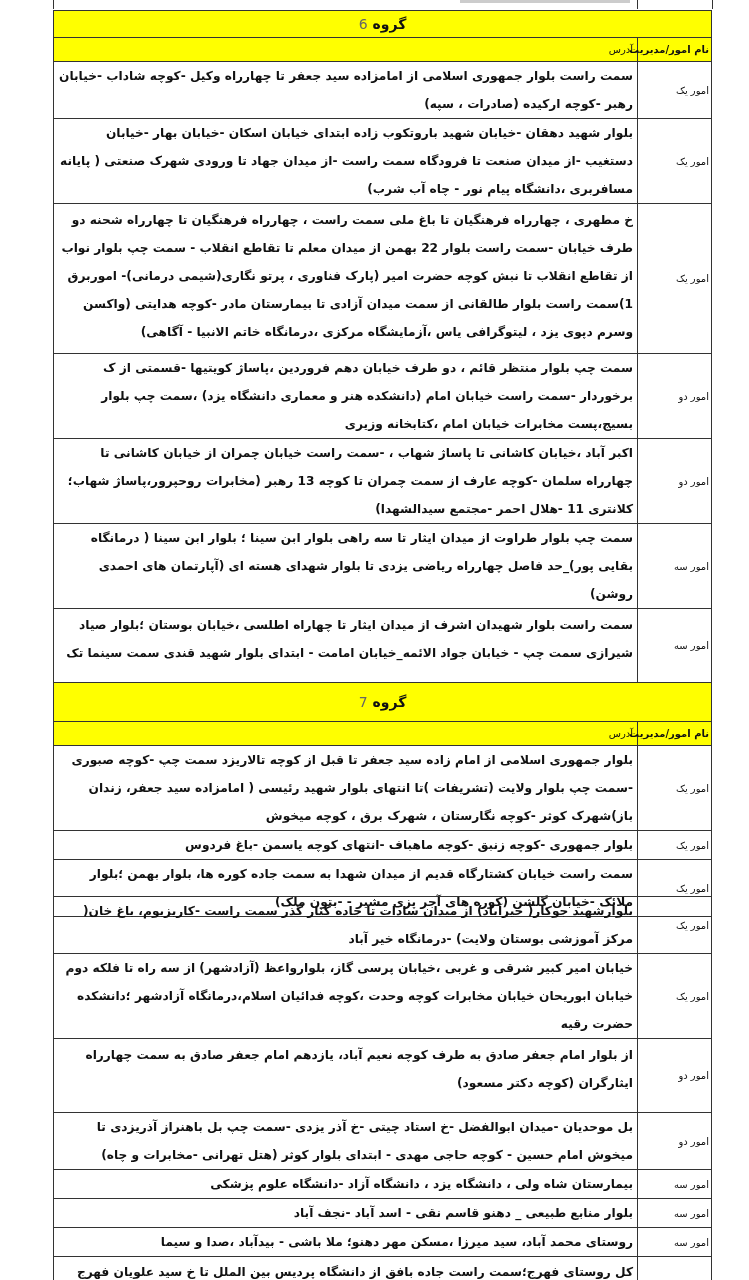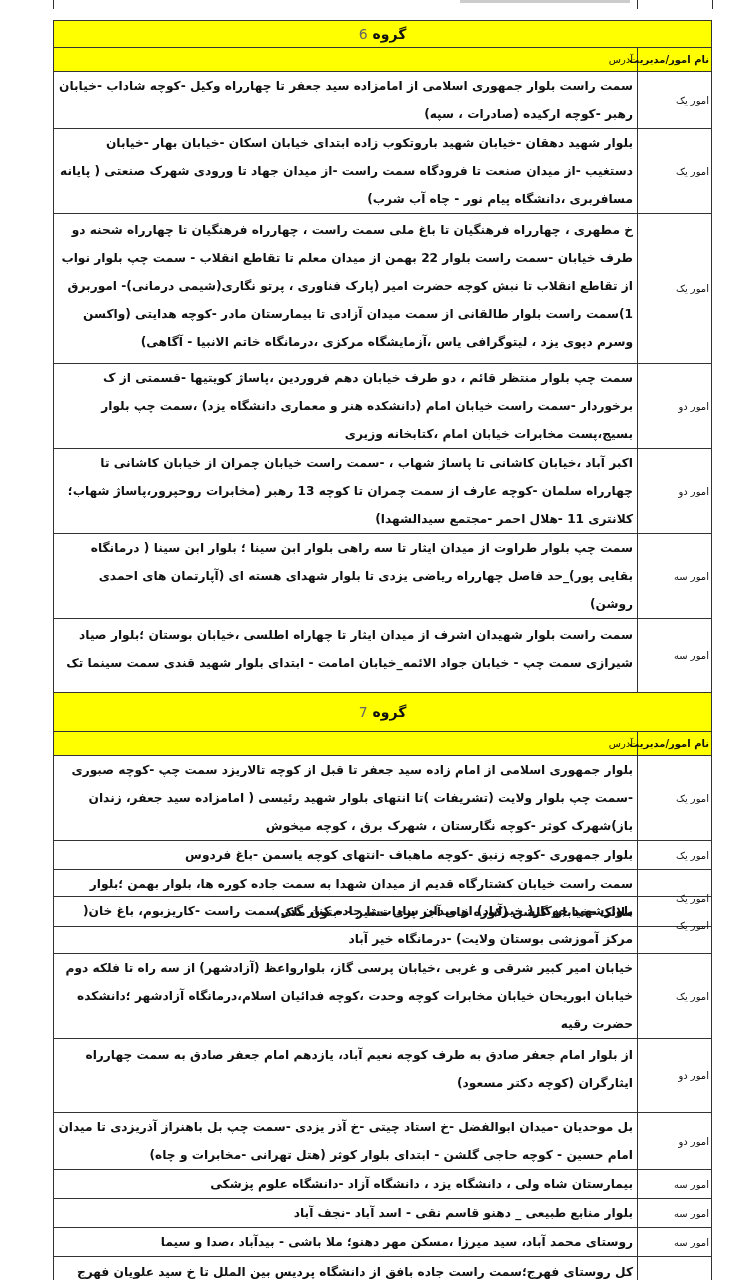--- a/index.html
+++ b/index.html
@@ -87,21 +87,21 @@
   }
 </style>
 </head>
 <body>
 
 <div class="top-remnant">
   <div class="divider"></div>
   <div class="ghost"></div>
 </div>
 
-<table style="top:20px; left:53px; width:659px;">
+<table style="top:10px; left:53px; width:659px;">
   <colgroup>
       <col style="width:74px">
       <col>
     </colgroup>
   <tbody>
       <tr class="title-row" style="height:27px">
     <td colspan="2">
       <span>گروه</span>
       <span class="num">6</span>
     </td>
@@ -177,21 +177,21 @@
   <tr style="height:50px">
     <td class="unit">امور یک</td>
     <td class="addr">خیابان امیر کبیر شرقی و غربی ،خیابان پرسی گاز، بلوارواعظ (آزادشهر) از سه راه تا فلکه دوم خیابان ابوریحان خیابان مخابرات کوچه وحدت ،کوچه فدائیان اسلام،درمانگاه آزادشهر ؛دانشکده حضرت رقیه</td>
   </tr>
   <tr style="height:74px">
     <td class="unit">امور دو</td>
     <td class="addr" style="vertical-align:top; padding-top:2px;">از بلوار امام جعفر صادق به طرف کوچه نعیم آباد، یازدهم امام جعفر صادق به سمت چهارراه ایثارگران (کوچه دکتر مسعود)</td>
   </tr>
   <tr style="height:52px">
     <td class="unit">امور دو</td>
-    <td class="addr">بل موحدیان -میدان ابوالفضل -خ استاد چیتی -خ آذر یزدی -سمت چپ بل باهنراز آذریزدی تا میدان امام حسین - کوچه حاجی گلشن - ابتدای بلوار کوثر (هتل تهرانی -مخابرات و چاه)</td>
+    <td class="addr">بل موحدیان -میدان ابوالفضل -خ استاد چیتی -خ آذر یزدی -سمت چپ بل باهنراز آذریزدی تا میخوش امام حسین - کوچه حاجی مهدی - ابتدای بلوار کوثر (هتل تهرانی -مخابرات و چاه)</td>
   </tr>
   <tr style="height:24px">
     <td class="unit">امور سه</td>
     <td class="addr">بیمارستان شاه ولی ، دانشگاه یزد ، دانشگاه آزاد -دانشگاه علوم پزشکی</td>
   </tr>
   <tr style="height:24px">
     <td class="unit">امور سه</td>
     <td class="addr">بلوار منابع طبیعی _ دهنو قاسم نقی - اسد آباد -نجف آباد</td>
   </tr>
   <tr style="height:24px">

